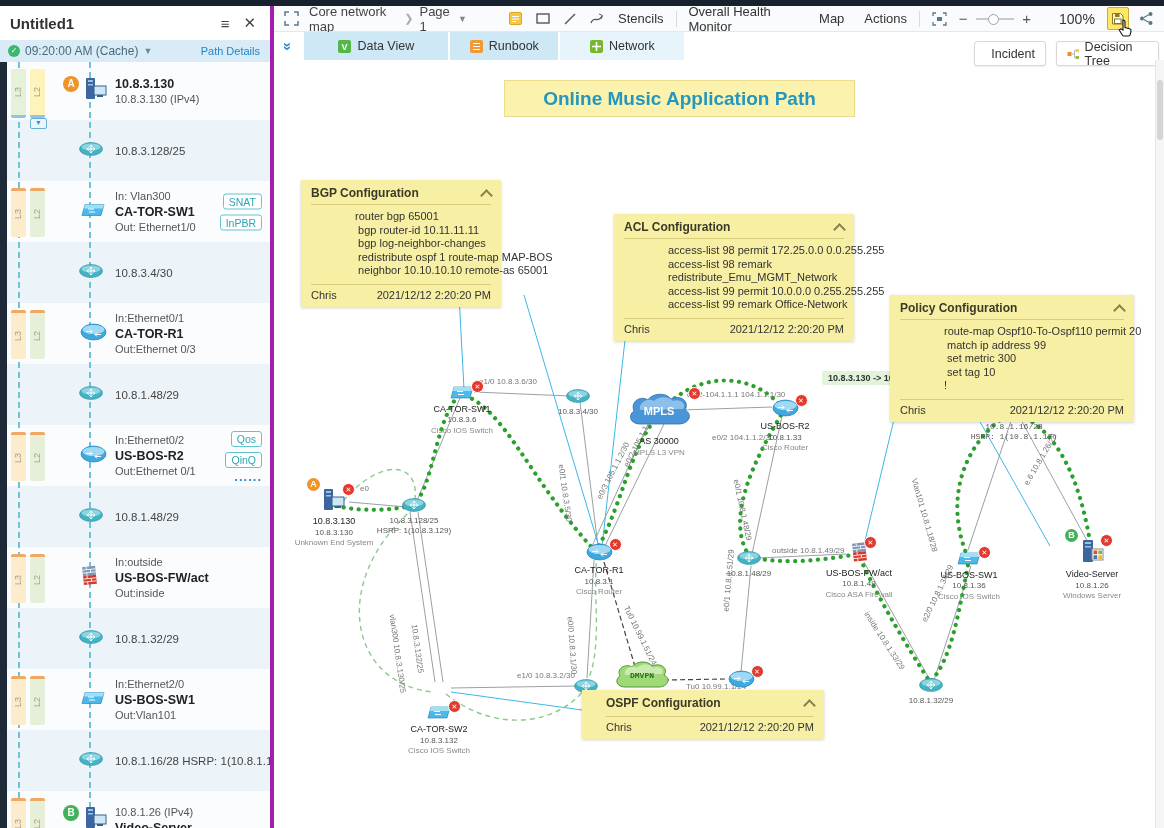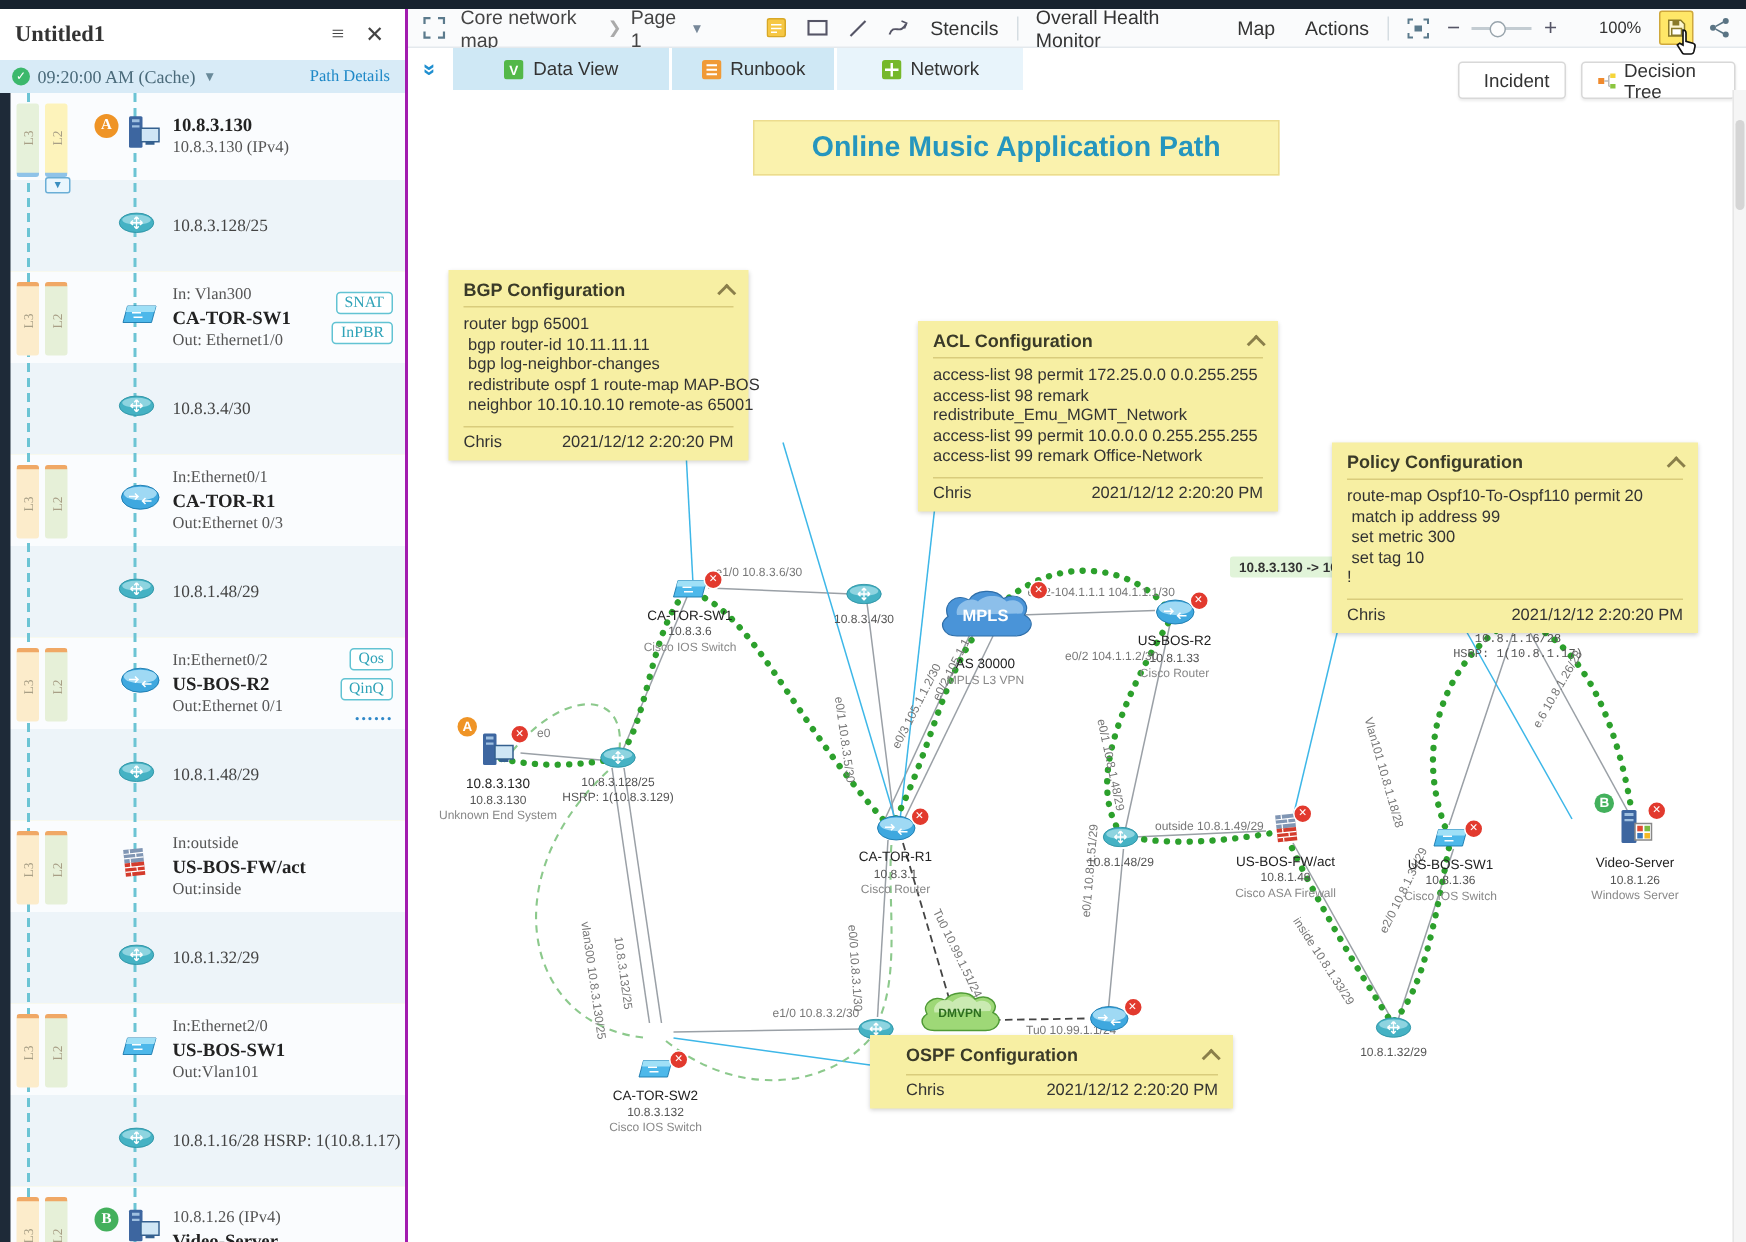--- a/index.html
+++ b/index.html
@@ -1,20 +1,20 @@
 <!DOCTYPE html>
 <html><head>
 <meta charset="utf-8">
 <style>
   html,body{margin:0;padding:0;background:#e9edf0;font-family:"Liberation Sans",sans-serif;}
   .app{position:relative;width:1164px;height:828px;background:#fff;overflow:hidden;display:flex;}
   .topstrip{position:absolute;left:0;top:0;width:100%;height:6px;background:#17222e;z-index:60;}
 
   
-  .sidebar{position:relative;width:270px;flex:0 0 270px;height:100%;background:#fef9c3;border-right:2px solid #a21caf;overflow:hidden;font-family:Liberation Serif, serif;}
+  .sidebar{position:relative;width:270px;flex:0 0 270px;height:100%;background:#0369a1;border-right:4px solid #a21caf;overflow:hidden;}
   .titlebar{position:absolute;left:0;top:6px;width:100%;height:34px;background:#fff;border-bottom:1px solid #e2e8ec;display:flex;align-items:center;}
   .titlebar .t{font-size:15px;font-weight:bold;color:#333;margin-left:10px;flex:1;}
   .tbico{color:#444;margin-right:14px;cursor:pointer;font-size:15px;}
   .statusbar{position:absolute;left:0;top:40px;width:100%;height:22px;background:#d8ebf7;display:flex;align-items:center;font-size:12px;color:#4a6a7a;}
   .gdot{width:12px;height:12px;border-radius:50%;background:#3cb86c;color:#fff;font-size:8px;line-height:12px;text-align:center;margin:0 5px 0 8px;}
   .chev{color:#6a8a9a;font-size:9px;margin-left:5px;}
   .pdlink{margin-left:auto;margin-right:10px;color:#1e88c7;font-size:11px;cursor:pointer;}
   .leftrail{position:absolute;left:0;top:62px;bottom:0;width:7px;background:#1e2a38;z-index:10;}
   .pathlist{position:absolute;left:0;top:62px;width:100%;bottom:0;overflow:hidden;}
   .vline{position:absolute;top:0;bottom:0;width:0;border-left:2px dashed #6cc4d4;z-index:1;pointer-events:none;}
@@ -73,21 +73,21 @@
   .letb{position:absolute;left:-15px;top:-10px;width:13px;height:13px;border-radius:50%;color:#fff;font-size:9px;font-weight:bold;line-height:13px;text-align:center;}
   .nname{font-size:9px;color:#222;line-height:1.3;white-space:nowrap;}
   .nip{font-size:8px;color:#555;line-height:1.3;white-space:nowrap;}
   .ndesc{font-size:8px;color:#888;line-height:1.3;white-space:nowrap;}
   .bigtxt{position:absolute;width:100%;text-align:center;font-weight:bold;}
   .linklabel{position:absolute;font-size:8px;color:#777;white-space:nowrap;transform-origin:0 50%;z-index:2;}
   .note{position:absolute;background:#f7efa3;box-shadow:0 1px 3px rgba(0,0,0,.18);z-index:5;padding:6px 10px 6px 10px;box-sizing:border-box;cursor:move;}
   .ntitle{display:flex;justify-content:space-between;align-items:center;font-size:12px;font-weight:bold;color:#3a3a28;}
   .caret{width:7px;height:7px;border-left:2px solid #8a7f4a;border-top:2px solid #8a7f4a;transform:rotate(45deg);margin-top:4px;cursor:pointer;}
   .nbody{border-top:1px solid #d9cc7c;margin-top:4px;padding-top:5px;font-size:11px;color:#333;}
-  .nbody div{line-height:13.5px;white-space:pre;}
+  .nbody div{line-height:13.5px;white-space:pre;margin-left:44px;}
   .nfoot{display:flex;justify-content:space-between;border-top:1px solid #d9cc7c;margin-top:6px;padding-top:4px;font-size:11px;color:#333;}
   .vscroll{position:absolute;right:0;top:60px;bottom:0;width:8px;background:#f5f5f5;border-left:1px solid #e6e6e6;z-index:6;}
   .vthumb{position:absolute;right:1px;top:20px;width:6px;height:60px;background:#d5d5d5;border-radius:3px;}
 </style>
 </head>
 <body>
 
 <div class="app">
   <div class="topstrip"></div>
 
@@ -344,21 +344,21 @@
           <svg width="15" height="14">
             <path d="M1 4V1h3M11 1h3v3M14 10v3h-3M4 13H1v-3" fill="none" stroke="#5b7a8c" stroke-width="1.3"></path>
             <rect x="5" y="5" width="5" height="4" fill="#5b7a8c"></rect>
           </svg>
         </span>
       <span class="pm" style="margin-left:12px">−</span>
       <span class="zoomtrack">
           <span class="zoomknob"></span>
         </span>
       <span class="pm">+</span>
-      <span style="margin-left:28px;font-size:11px">100%</span>
+      <span style="margin-left:28px;font-size:14px">100%</span>
       <span class="savebtn">
         <svg width="13" height="13">
             <path d="M1.5 1.5h8l2.5 2.5v8h-10.5z" fill="#fdf6cf" stroke="#8a7a28"></path>
             <rect x="4" y="1.5" width="4.5" height="3.5" fill="#8a7a28"></rect>
             <rect x="3.5" y="7" width="6.5" height="4.5" fill="#fff" stroke="#8a7a28"></rect>
           </svg>
         <span class="cursorhand"><svg width="17" height="19">
               <path d="M6 1c1.1 0 2 .9 2 2v5.6l4.6 1.2c1 .3 1.6 1.2 1.4 2.2l-.8 3.6c-.2.8-.9 1.4-1.7 1.4H7c-.6 0-1.2-.3-1.5-.8L2.2 11l1.6-1.2L6 11V3z" fill="#fff" stroke="#111" stroke-width="1.1"></path>
             </svg></span>
       </span>
@@ -543,21 +543,21 @@
                 <path d="M8 6.5h6M9 9.5h6" stroke="#fff" stroke-width="1.1"></path>
               </svg><div class="errb">✕</div></div><div class="nname">CA-TOR-SW2</div><div class="nip">10.8.3.132</div><div class="ndesc">Cisco IOS Switch</div></div>
           <div class="dnode" style="left: 312px; top: 619px;"><div class="iconwrap"><svg width="24" height="14">
                 <ellipse cx="12" cy="7" rx="11.5" ry="6.5" fill="#45b2c4" stroke="#2e93a5" stroke-width="0.6"></ellipse>
                 <ellipse cx="12" cy="5" rx="9.5" ry="3.4" fill="#8ed4e0" stroke="none"></ellipse>
                 <path d="M12 3v8M8 7h8M12 3l-1.5 1.7M12 3l1.5 1.7M12 11l-1.5-1.7M12 11l1.5-1.7M8 7l1.7-1.5M8 7l1.7 1.5M16 7l-1.7-1.5M16 7l-1.7 1.5" stroke="#fff" stroke-width="0.9" fill="none"></path>
               </svg></div></div>
           <div class="dnode" style="left: 368px; top: 600px;"><div class="iconwrap"><svg width="58" height="34">
                 <path d="M12 27 C4 27 1 20 7 16 C3 9 12 3 19 7 C23 1 35 0 39 6 C48 2 56 9 51 15 C59 19 54 27 46 27 Z" fill="#9ed877" stroke="#4f9a36" stroke-width="1"></path>
                 <path d="M12 15 C10 9 19 4 24 8 C28 3 37 3 40 8 C46 5 52 10 49 14" fill="#d4efc0" stroke="none" opacity="0.8"></path>
-              </svg><div class="bigtxt" style="top: 11px; font-size: 8px; color: rgb(44, 110, 31);">DMVPN</div></div></div>
+              </svg><div class="bigtxt" style="top: 11px; font-size: 8px; color: rgb(44, 110, 31); font-family: Liberation Mono, monospace;">DMVPN</div></div></div>
           <div class="dnode" style="left: 467px; top: 610px;"><div class="iconwrap"><svg width="27" height="18">
                 <ellipse cx="13.5" cy="9" rx="12.5" ry="8" fill="#3fa8df" stroke="#1878ad" stroke-width="0.6"></ellipse>
                 <ellipse cx="13.5" cy="6.5" rx="11" ry="4.5" fill="#9fd9f4" stroke="none"></ellipse>
                 <path d="M6 8.5h6m-2-2 2 2-2 2M21 11.5h-6m2-2-2 2 2 2" stroke="#fff" stroke-width="1" fill="none"></path>
               </svg><div class="errb">✕</div></div></div>
         </div>
       <div id="linklabels">
           <div class="linklabel" style="left: 86px; top: 424px;">e0</div>
           <div class="linklabel" style="left: 205px; top: 317px;">e1/0 10.8.3.6/30</div>
           <div class="linklabel" style="left: 287px; top: 400px; transform: rotate(82deg);">e0/1 10.8.3.5/30</div>

